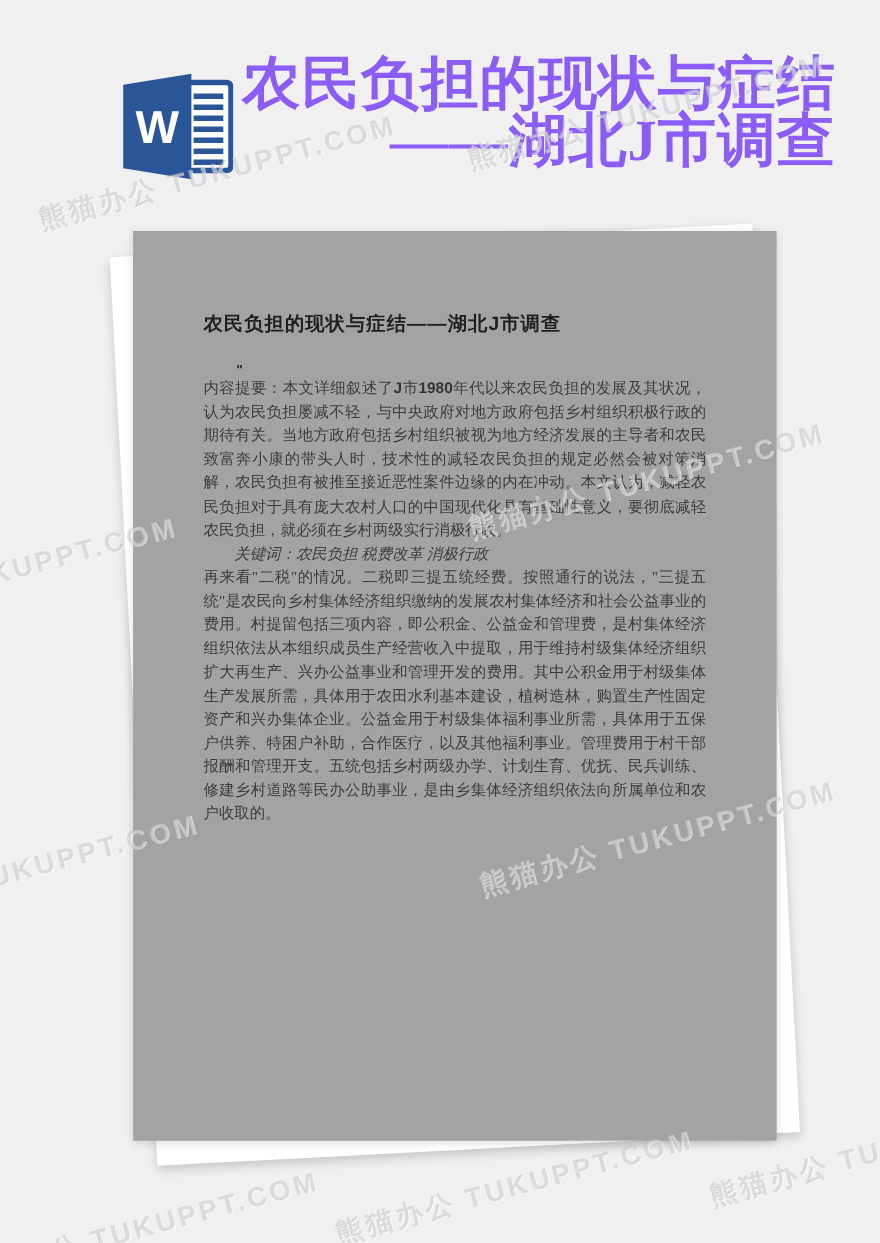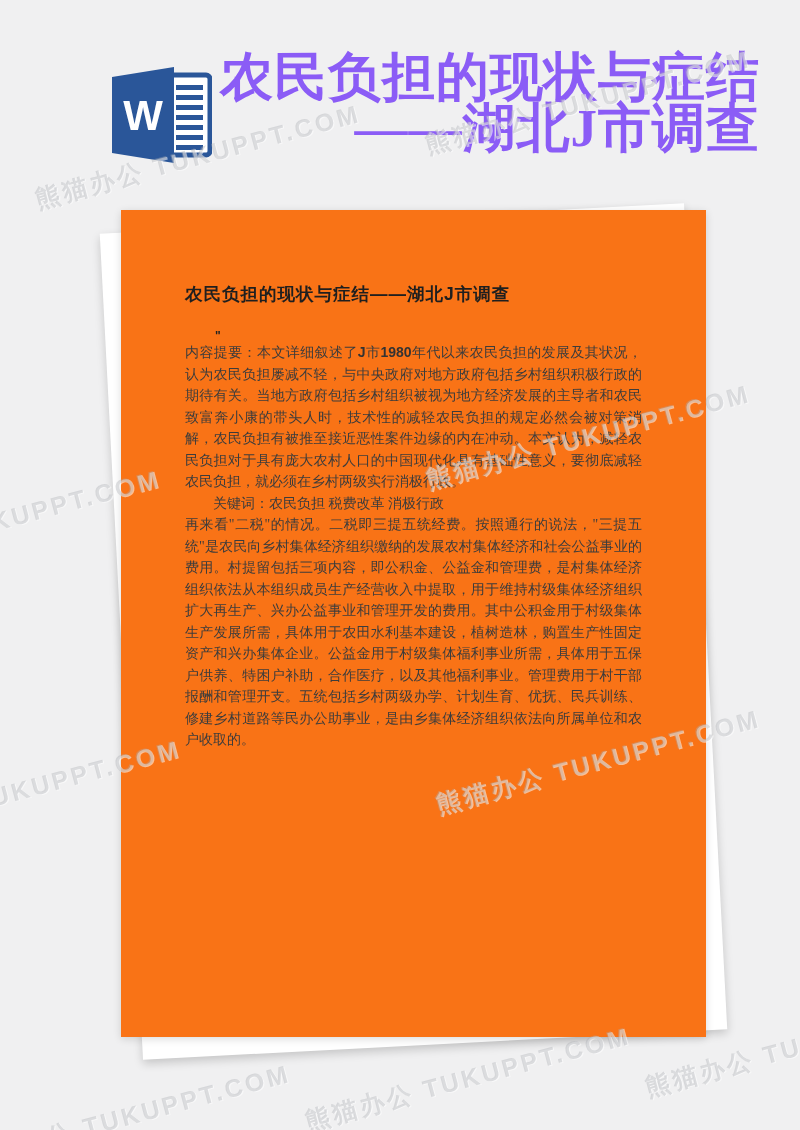--- a/index.html
+++ b/index.html
@@ -10,34 +10,34 @@
   .header{position:absolute;left:0;top:0;width:800px;height:200px;z-index:2;}
   .word-icon{position:absolute;left:110px;top:62px;width:102px;height:104px;display:block;}
   .header-title{position:absolute;left:220px;top:52px;width:540px;text-align:right;
                 color:#8b5cf6;font-family:"Liberation Serif",serif;font-weight:bold;
                 font-size:53px;line-height:51px;letter-spacing:1px;}
 
   
   .back-page{position:absolute;left:121px;top:210px;width:585px;height:827px;background:#fff;
              transform:translateY(8px) rotate(-3deg);transform-origin:50% 50%;
              box-shadow:0 4px 10px rgba(0,0,0,0.18);z-index:1;}
-  .page{position:absolute;left:121px;top:210px;width:585px;height:827px;background:#f97316;
+  .page{position:absolute;left:121px;top:210px;width:585px;height:827px;background:#a3a3a3;
         box-shadow:0 2px 8px rgba(0,0,0,0.14);z-index:2;overflow:hidden;
         box-sizing:border-box;padding:72px 64px 0 64px;}
 
   
   .page h1{margin:0;font-size:17.5px;line-height:24px;color:#1f1f1f;
            font-family:"Liberation Sans",sans-serif;font-weight:bold;letter-spacing:1px;}
   .quote{margin:24px 0 0 30px;font-size:12px;color:#222;font-weight:bold;line-height:12px;}
   .page p{margin:0;color:#3c3c3c;font-family:"Liberation Serif",serif;
           font-size:14px;line-height:21.5px;text-align:justify;}
   .page p b{font-family:"Liberation Sans",sans-serif;font-weight:bold;color:#333;}
   .p-abstract{margin-top:22px;}
   .p-indent{text-indent:2em;}
-  .p-keywords{margin-top:6px;}
+  .p-keywords{margin-top:6px;font-style:italic;}
   .p-item{margin-top:10px;}
   .p-body{margin-top:18px;}
   .p-note{margin-top:10px;}
   .p-last{margin-top:22px;}
 
   
   .wm{position:absolute;white-space:nowrap;z-index:3;pointer-events:none;
       font:bold 25px "Liberation Sans",sans-serif;letter-spacing:3px;
       color:rgba(172,174,180,0.38);transform:rotate(-15deg);
       text-shadow:1px 1px 0 rgba(255,255,255,0.55);}

